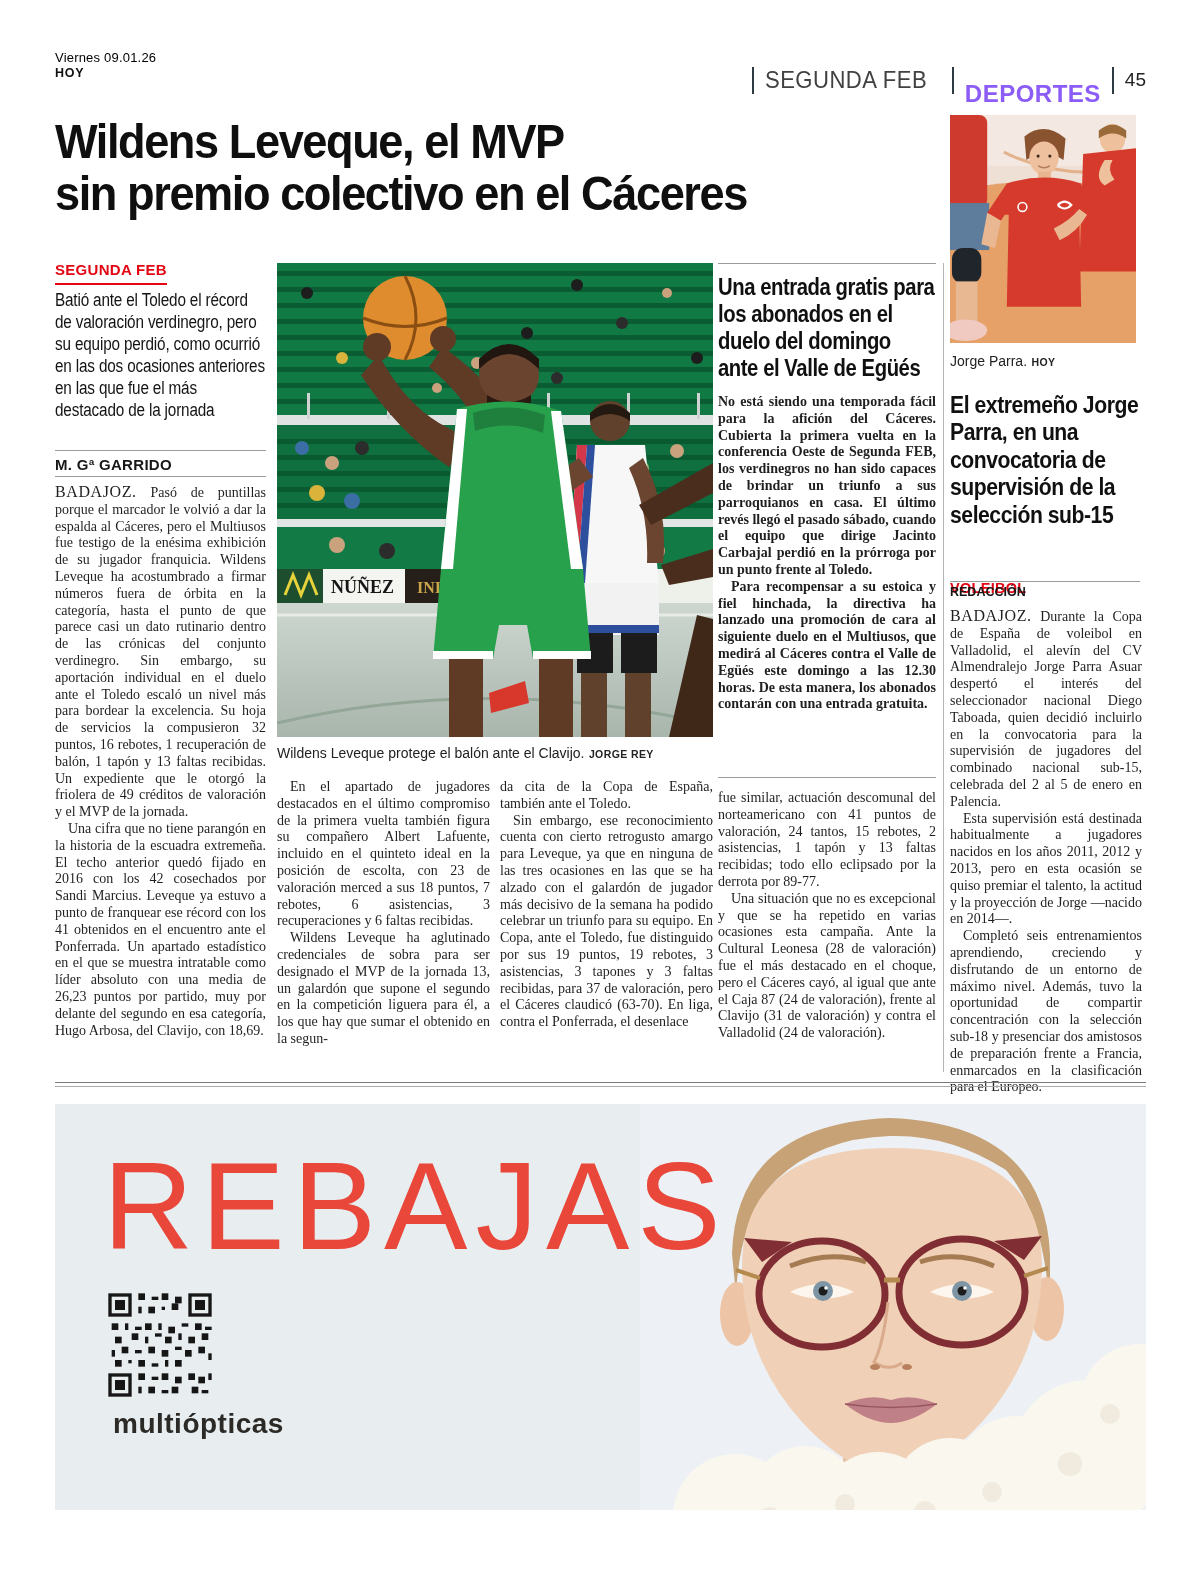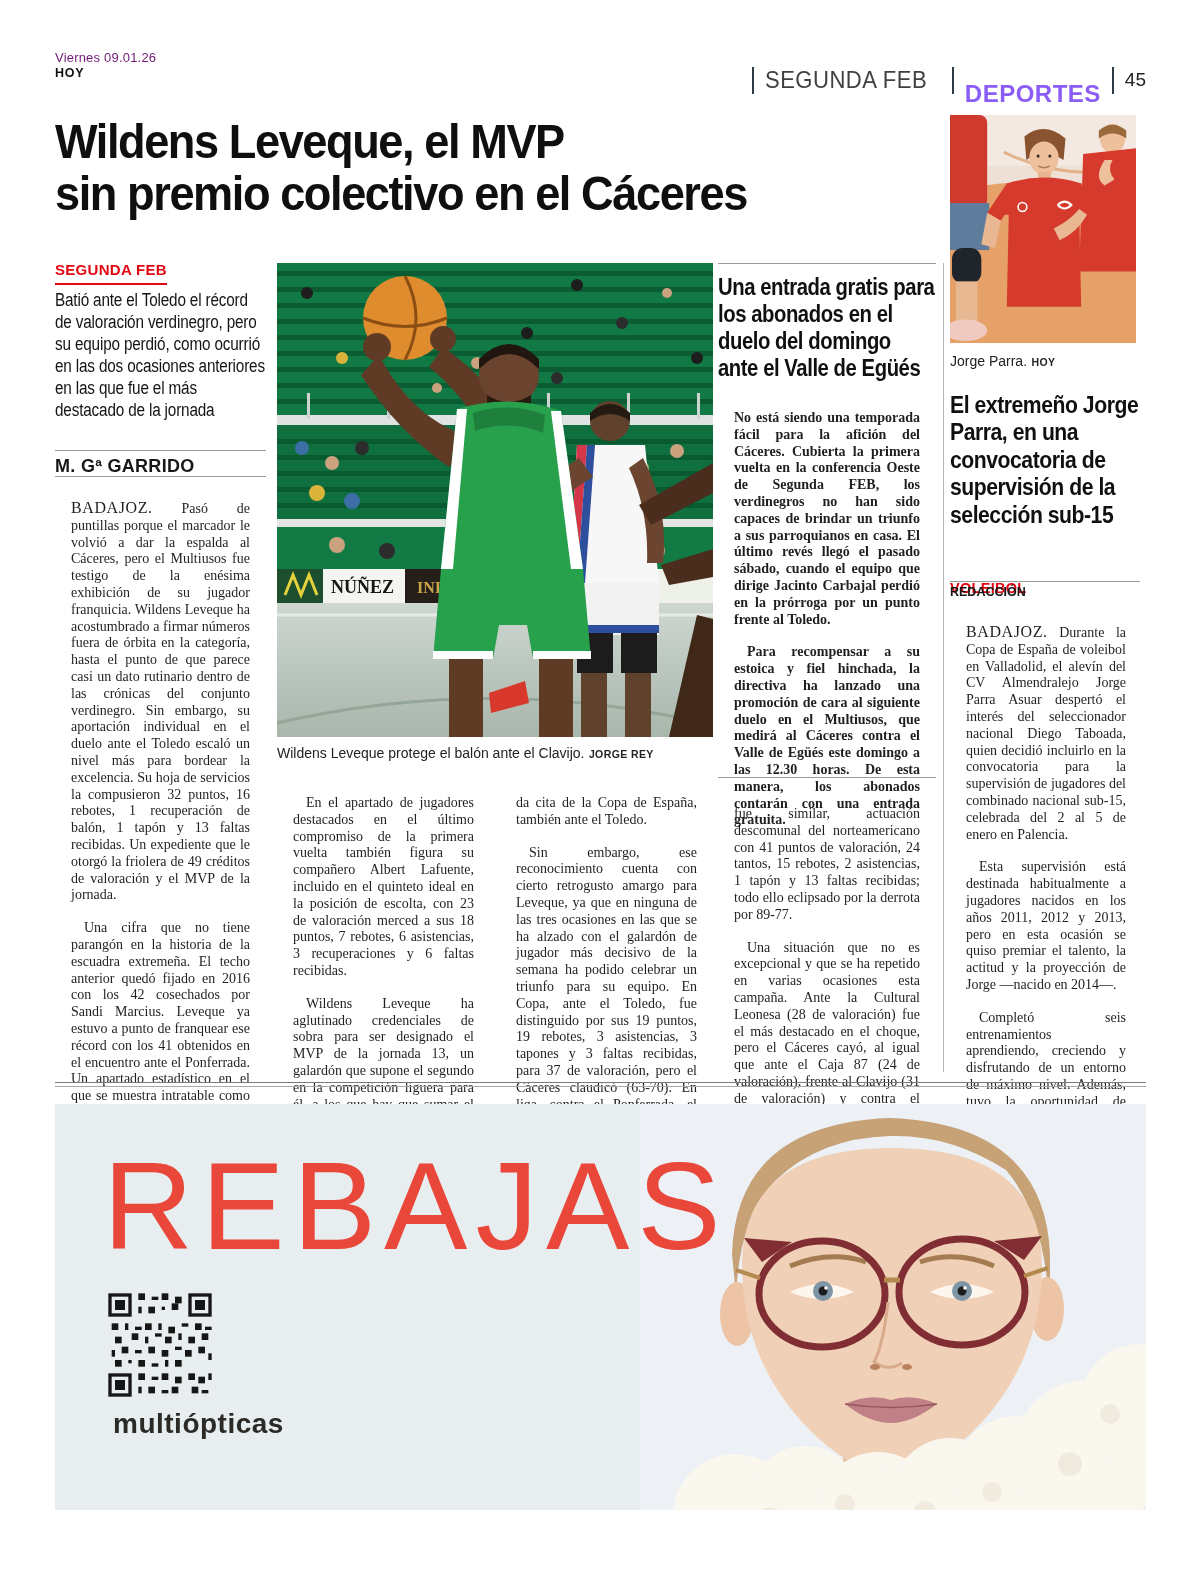--- a/index.html
+++ b/index.html
@@ -6,44 +6,44 @@
   body{
     width:1200px;height:1575px;position:relative;background:#ffffff;
     font-family:"Liberation Sans",sans-serif;color:#1a1a1a;overflow:hidden;
     -webkit-font-smoothing:antialiased;
   }
   .abs{position:absolute;}
   .hairline{background:#9b9b9b;height:1px;}
   .vline{background:#b5b5b5;width:1px;}
 
   
-  .date-line{left:55px;top:50px;font-size:13px;color:#701a75;letter-spacing:.2px;}
+  .date-line{left:55px;top:50px;font-size:13px;color:#000000;letter-spacing:.2px;}
   .brand{left:55px;top:66px;font-size:12.5px;font-weight:700;color:#111;letter-spacing:.8px;}
   .header-right{right:54px;top:52px;display:flex;align-items:center;gap:11px;}
   .hr-bar{width:2px;height:27px;background:#2e3a41;}
   .hr-section{font-size:24px;color:#414141;letter-spacing:.5px;transform:scaleX(.92);transform-origin:left center;}
   .hr-sports{font-size:24px;font-weight:700;color:#8b5cf6;letter-spacing:.5px;margin-top:28px;}
   .hr-page{font-size:19px;font-weight:400;color:#222;}
 
   
   .headline{left:55px;top:116px;width:960px;font-weight:700;font-size:48px;line-height:1.09;
     letter-spacing:-1.5px;color:#0f0f0f;transform:scaleX(.94);transform-origin:left top;}
 
   
   .kicker{font-size:15px;font-weight:700;color:#e30613;letter-spacing:.3px;
     border-bottom:2.5px solid #e30613;padding-bottom:5px;display:inline-block;}
   .k1{left:55px;top:261px;}
   .deck{left:55px;top:290px;width:250px;font-size:18px;line-height:1.22;color:#141414;
     letter-spacing:-.2px;transform:scaleX(.85);transform-origin:left top;}
-  .byline{font-size:18px;font-weight:700;color:#171717;letter-spacing:.3px;}
+  .byline{font-size:15px;font-weight:700;color:#171717;letter-spacing:.3px;}
 
   
   .serif-body{font-family:"Liberation Serif",serif;font-size:14px;line-height:16.8px;
     text-align:justify;color:#1f1f1f;}
-  .serif-body p{margin:16px;text-indent:13px;}
+  .serif-body p{margin:0;text-indent:13px;}
   .serif-body p.first{text-indent:0;}
   .serif-bold{font-weight:700;}
   .dateline{font-size:16px;letter-spacing:.6px;font-weight:400;}
 
   
   .caption{font-size:14px;color:#222;}
   .credit{font-size:10.5px;font-weight:700;color:#222;letter-spacing:.4px;}
 
   
   .promo-head{left:718px;top:274px;width:246px;font-size:23px;font-weight:700;line-height:1.17;

